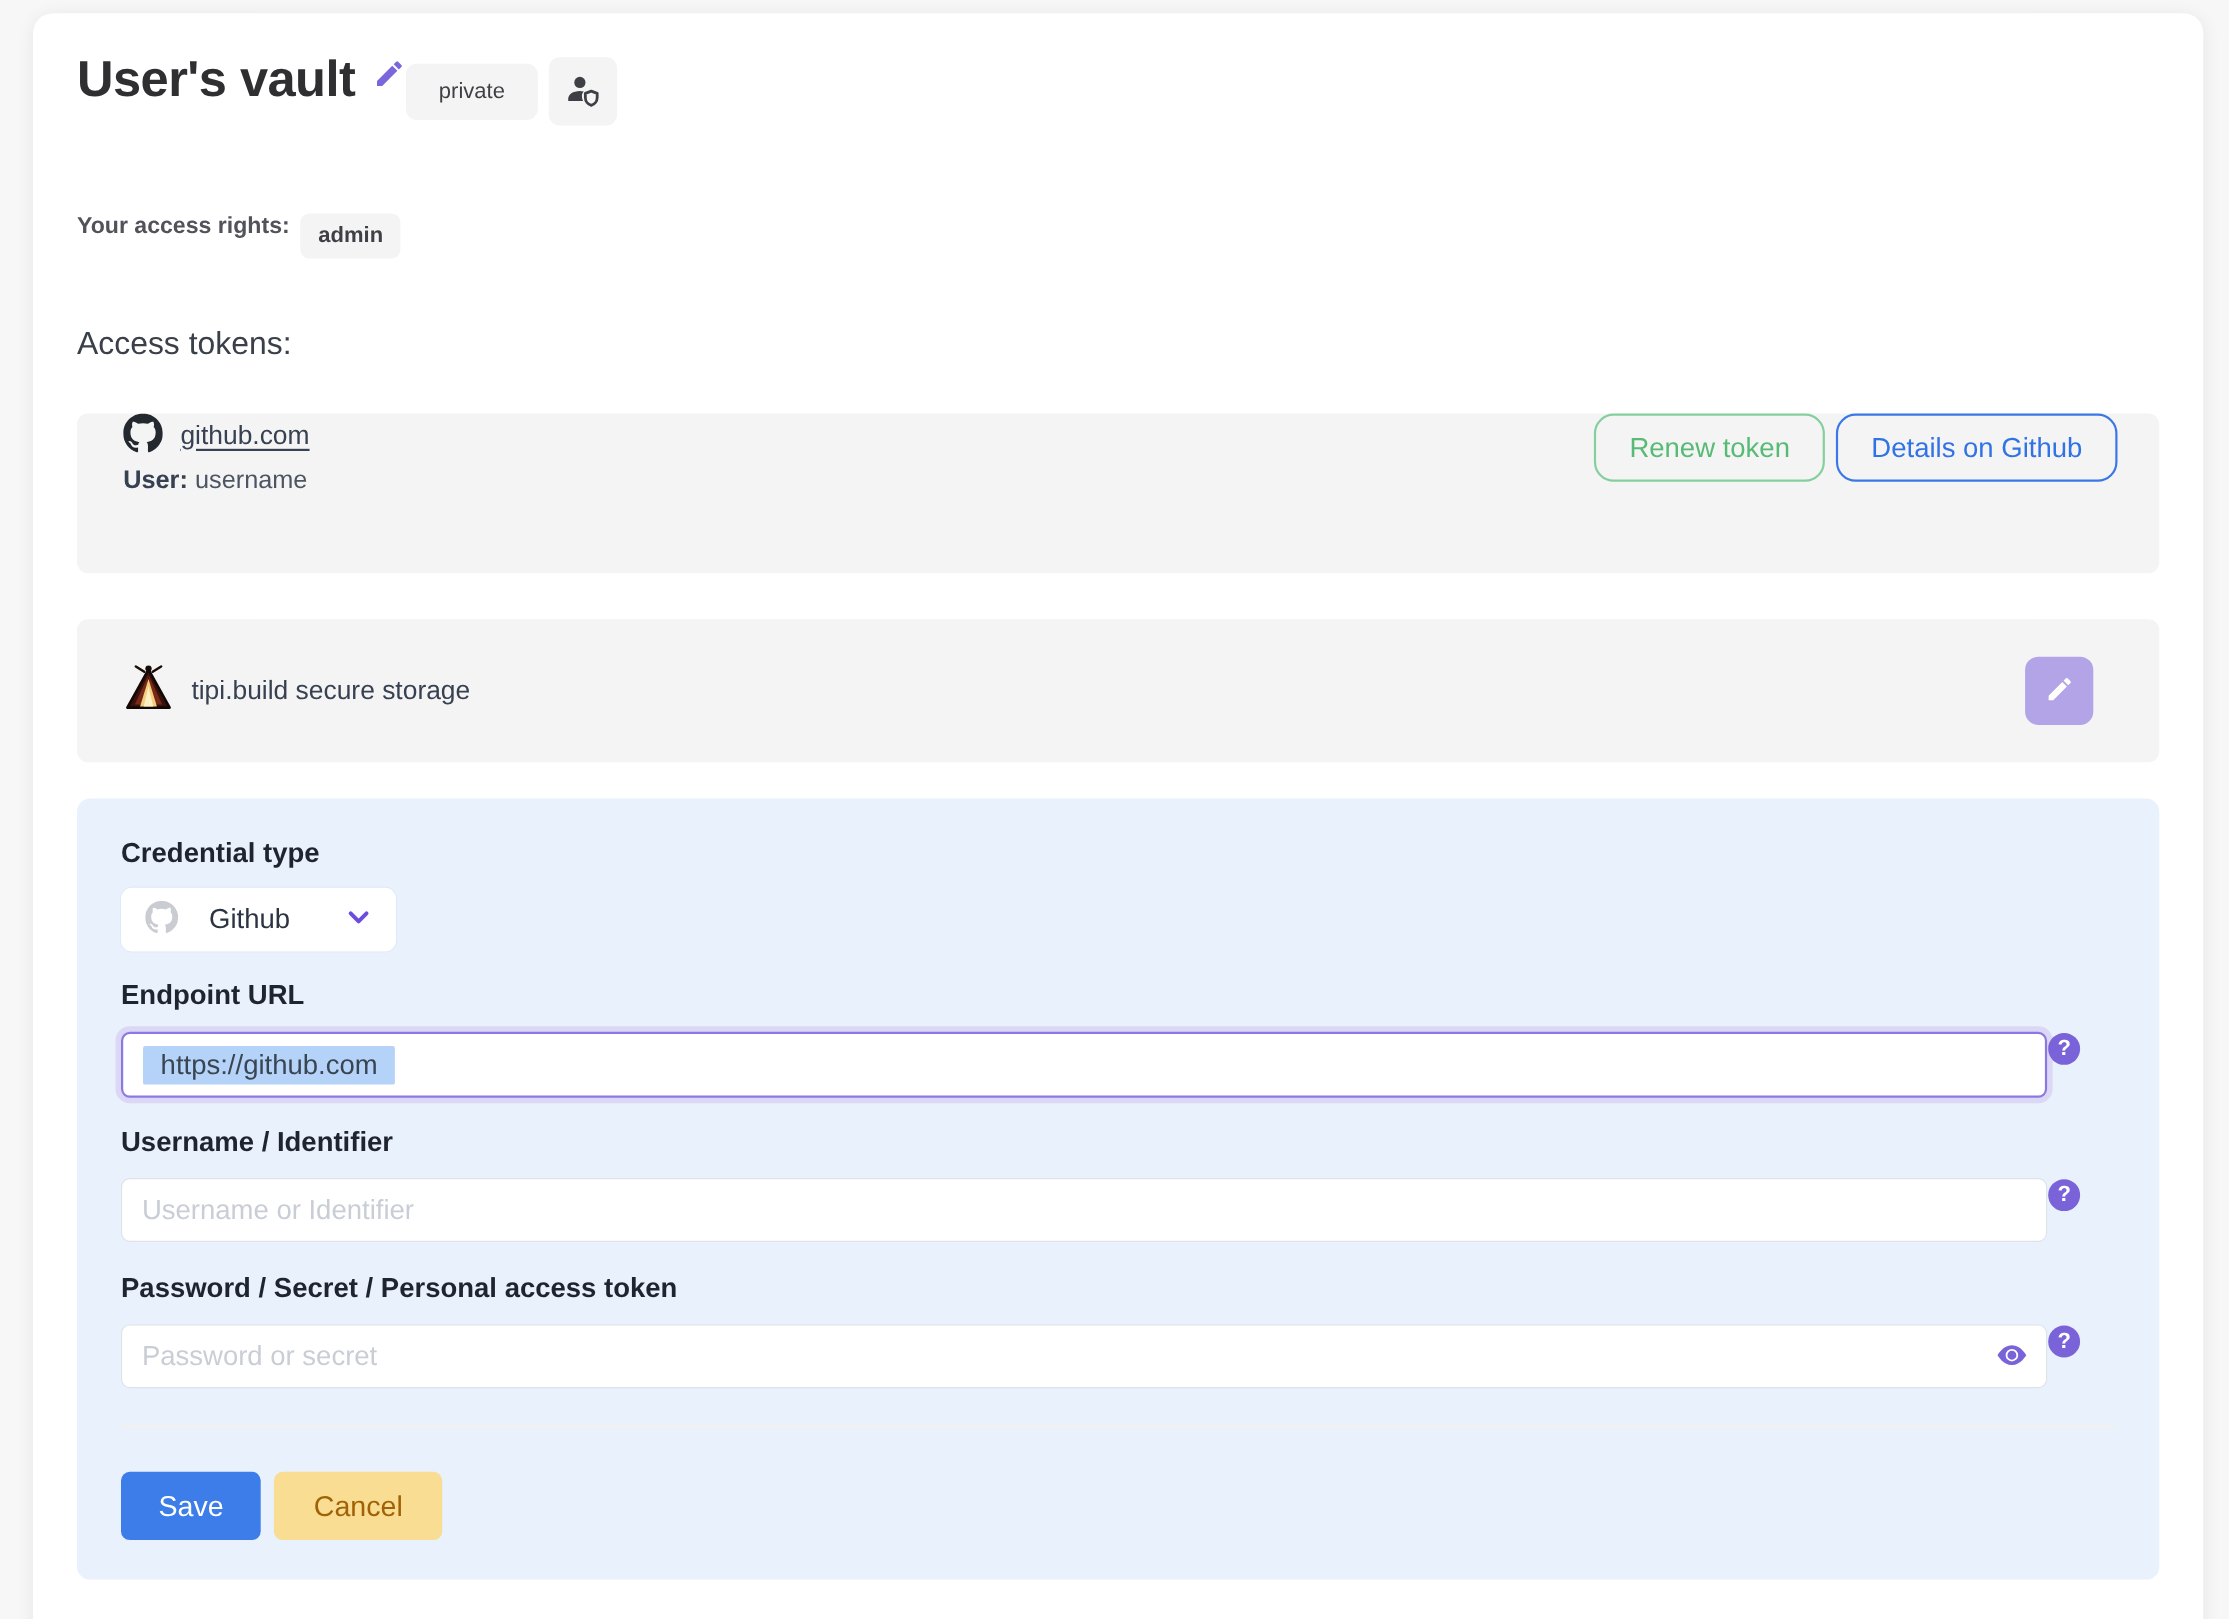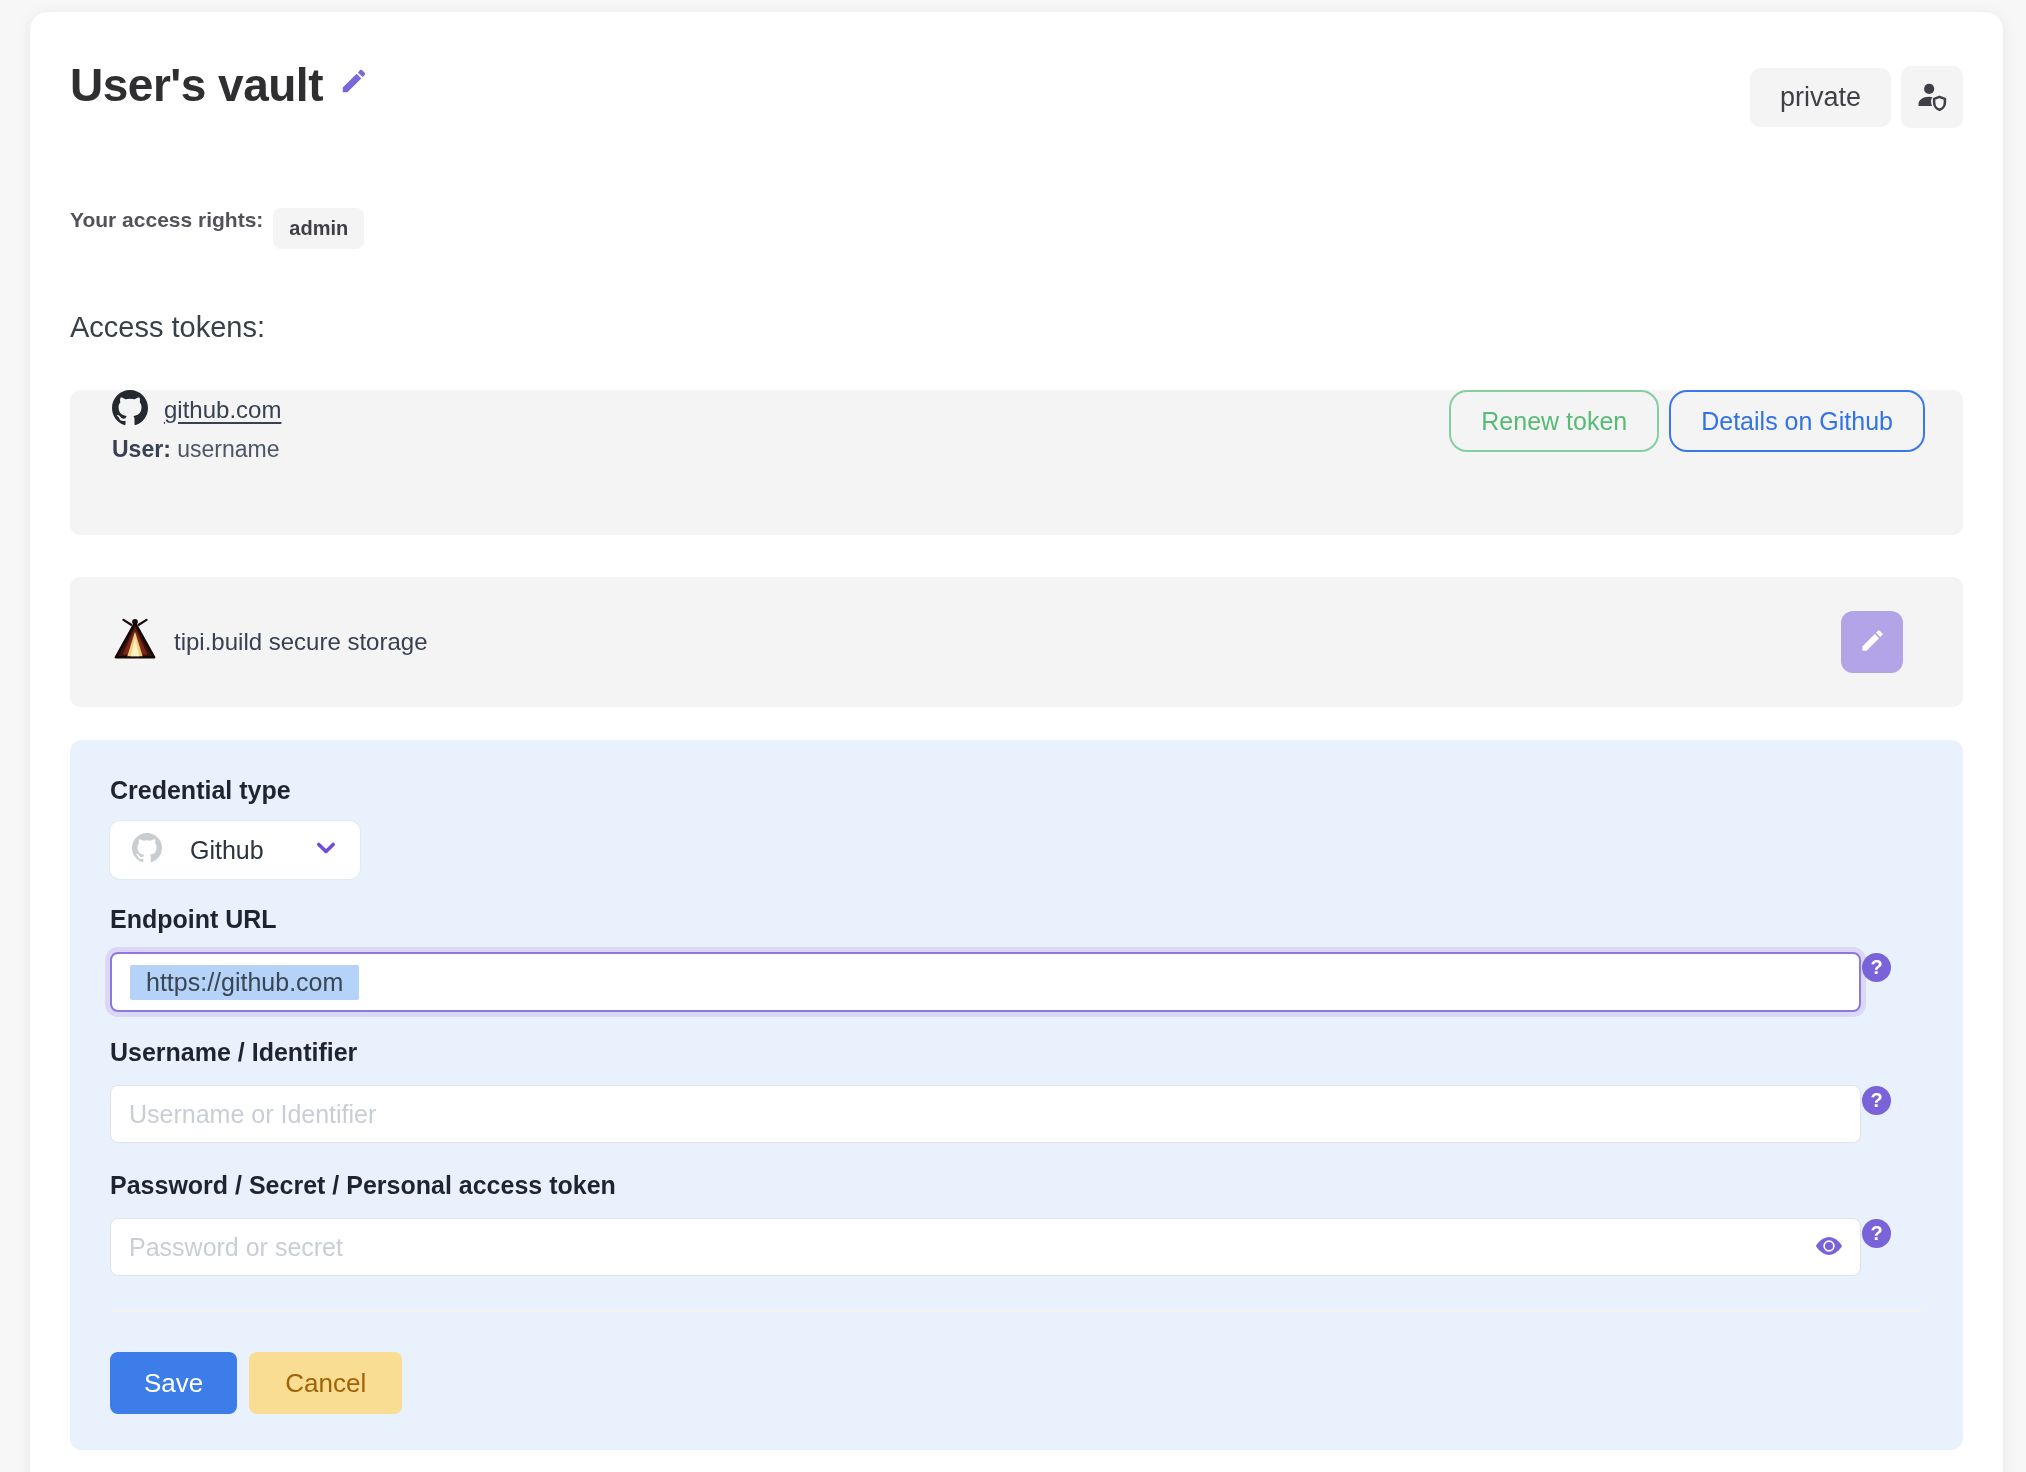--- a/index.html
+++ b/index.html
@@ -5,28 +5,28 @@
   * { margin:0; padding:0; box-sizing:border-box; }
   html,body { width:2026px; height:1472px; overflow:hidden;
     font-family:"Liberation Sans", sans-serif; background:#f7f7f7; }
   .page-card {
     position:absolute; left:30px; top:12px; width:1973px; height:1530px;
     background:#ffffff; border-radius:18px;
     box-shadow:0 2px 16px rgba(0,0,0,0.07);
     padding:34px 40px 0 40px;
   }
   
-  .header-row { display:flex; align-items:flex-start; justify-content:space-between; height:78px;margin-top:14px; }
+  .header-row { display:flex; align-items:flex-start; height:78px; }
   .title-wrap { display:flex; align-items:flex-start; }
   .page-title { font-size:46px; font-weight:700; color:#2f2f31; letter-spacing:-0.5px; line-height:1.1; }
   .title-edit { margin:6px 0 0 16px; cursor:pointer; background:none; border:none; }
   .header-right { display:flex; align-items:center; gap:10px; margin-top:6px; }
   .badge-private {
     background:#f4f4f5; border-radius:10px; padding:14px 30px;
-    font-size:27px; color:#3f3f46;
+    font-size:20px; color:#3f3f46;
   }
   .icon-btn-user {
     width:62px; height:62px; background:#f4f4f5; border:none; border-radius:10px;
     display:flex; align-items:center; justify-content:center; cursor:pointer;
   }
   
   .access-row { margin-top:70px; display:flex; gap:10px;font-weight:bold; }
   .access-label { font-size:21px; color:#52525b; }
   .badge-admin {
     background:#f4f4f5; border-radius:8px; padding:9px 16px;

